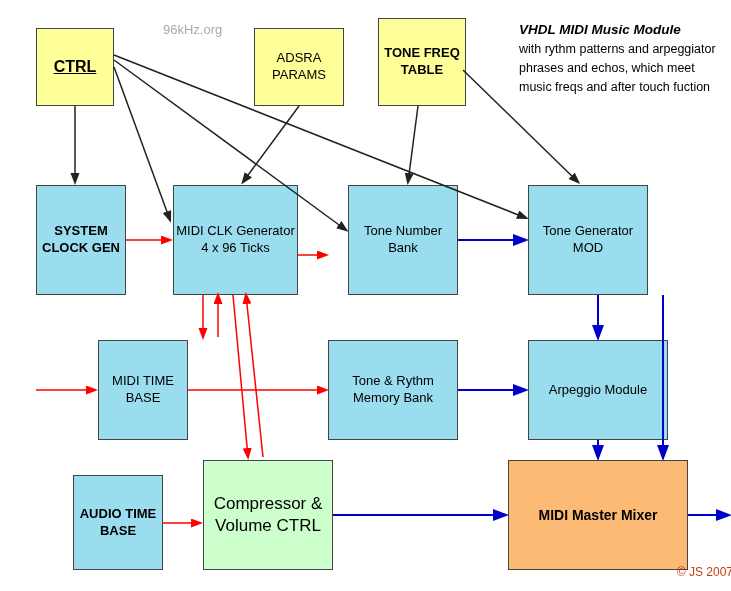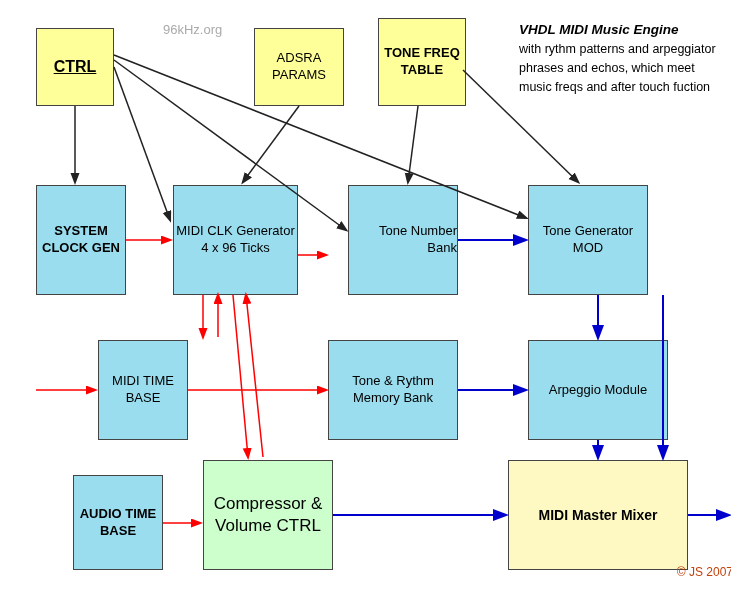--- a/index.html
+++ b/index.html
@@ -25,21 +25,21 @@
       display: flex;
       align-items: center;
       justify-content: center;
       text-align: center;
       font-size: 13px;
       line-height: 1.3;
     }
     .box-yellow { background: #ffff99; }
     .box-cyan { background: #99ddee; }
     .box-light-green { background: #ccffcc; }
-    .box-gray { background: #fef9c3; }
+    .box-gray { background: #fdba74; }
 
     
     svg.arrows {
       position: absolute;
       top: 0; left: 0;
       width: 731px;
       height: 591px;
       pointer-events: none;
     }
 
@@ -75,42 +75,42 @@
     }
   </style>
 </head>
 <body>
 
 <div class="diagram">
 
   <div class="watermark">96kHz.org</div>
 
   <div class="info-text">
-    <div class="title">VHDL MIDI Music Engine</div>
+    <div class="title">VHDL MIDI Music Module</div>
     <div>with rythm patterns and arpeggiator phrases and echos, which meet music freqs and after touch fuction</div>
   </div>
 
   <div class="box box-yellow" style="left:18px; top:28px; width:78px; height:78px; font-size:16px; font-weight:bold;text-decoration:underline;">CTRL</div>
 
   <div class="box box-yellow" style="left:236px; top:28px; width:90px; height:78px; font-size:13px;">ADSRA
 PARAMS</div>
 
   <div class="box box-yellow" style="left:360px; top:18px; width:88px; height:88px; font-size:13px; font-weight:bold;">TONE
 FREQ
 TABLE</div>
 
   <div class="box box-cyan" style="left:18px; top:185px; width:90px; height:110px; font-size:13px; font-weight:bold;">SYSTEM
 CLOCK
 GEN</div>
 
   <div class="box box-cyan" style="left:155px; top:185px; width:125px; height:110px; font-size:13px;">MIDI
 CLK Generator
 4 x 96 Ticks</div>
 
-  <div class="box box-cyan" style="left:330px; top:185px; width:110px; height:110px; font-size:13px;text-align:right;">Tone
+  <div class="box box-cyan" style="left:330px; top:185px; width:110px; height:110px; font-size:13px;">Tone
 Number
 Bank</div>
 
   <div class="box box-cyan" style="left:510px; top:185px; width:120px; height:110px; font-size:13px;">Tone
 Generator
 MOD</div>
 
   <div class="box box-cyan" style="left:80px; top:340px; width:90px; height:100px; font-size:13px;">MIDI
 TIME
 BASE</div>

